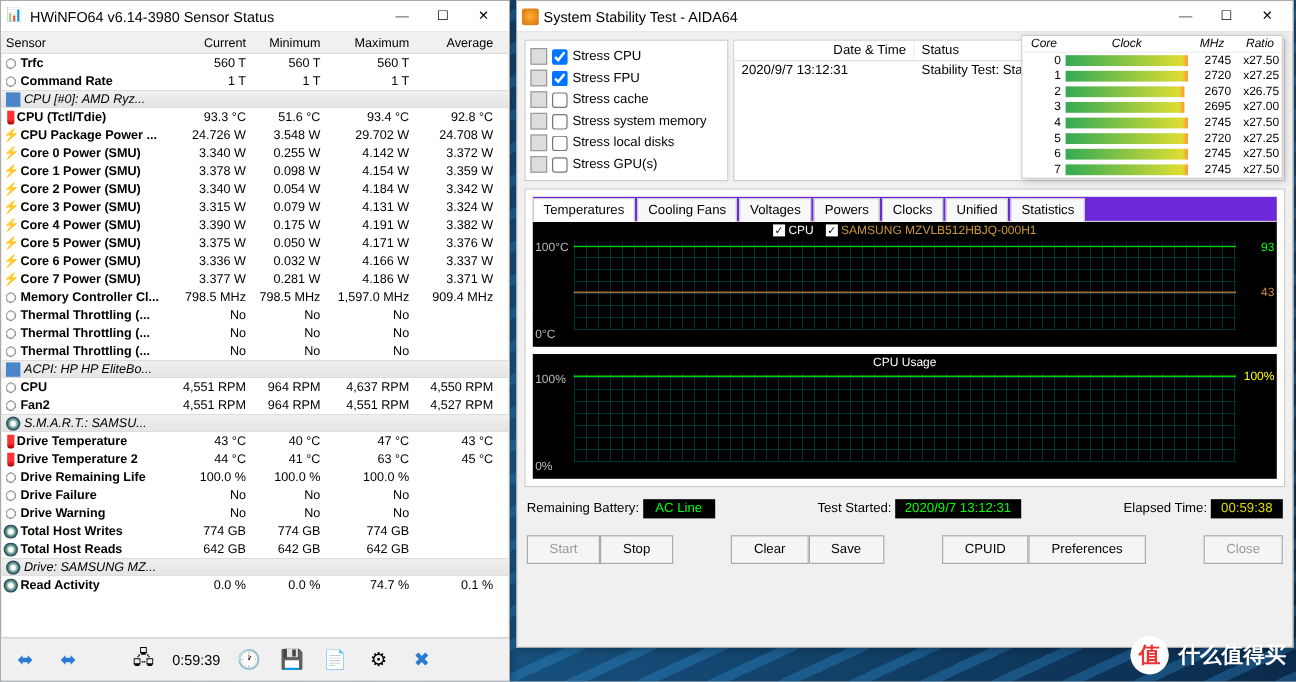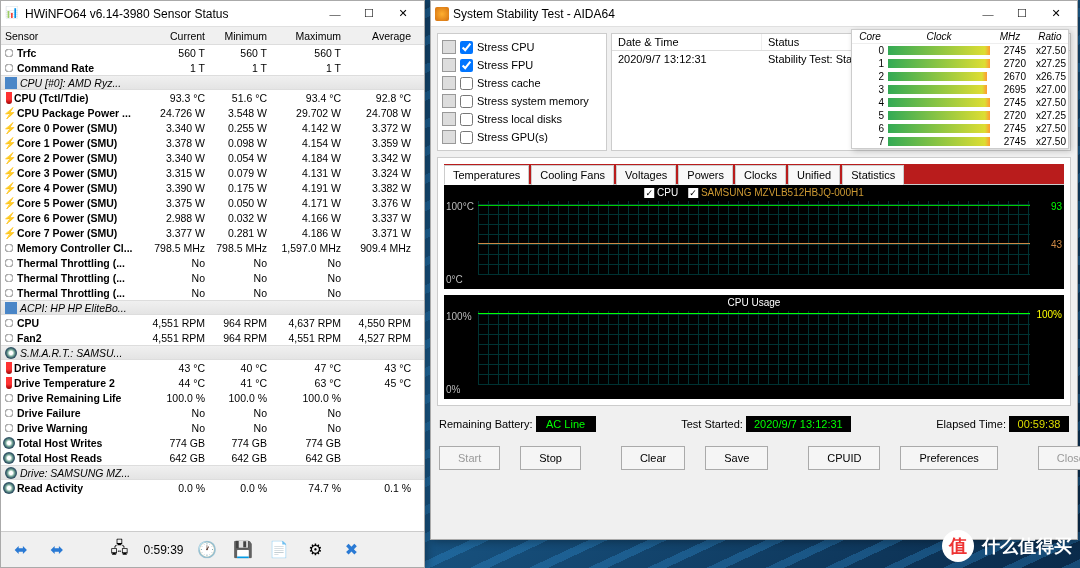--- a/index.html
+++ b/index.html
@@ -39,36 +39,36 @@
 .aida .titlebar { background: #fff; }
 .aida .orange-icon { width: 14px; height: 14px; background: radial-gradient(circle, #ffb030, #d47010); border-radius: 2px; }
 .body { flex: 1; display: flex; flex-direction: column; padding: 6px; gap: 6px; position: relative; }
 .top-row { display: flex; gap: 4px; height: 118px; }
 .stress-panel { background: #fff; border: 1px solid #ccc; width: 170px; padding: 4px; }
 .stress-panel label { display: flex; align-items: center; gap: 4px; font-size: 11px; height: 18px; cursor: pointer; }
 .stress-panel .cico { width: 14px; height: 14px; background: #ddd; border: 1px solid #999; }
 .status-table { flex: 1; background: #fff; border: 1px solid #ccc; }
 .status-table .sth { display: flex; background: #fff; border-bottom: 1px solid #ddd; font-size: 11px; }
 .status-table .sth > div { padding: 2px 6px; }
-.status-table .sth > div:first-child { width: 150px; border-right: 1px solid #eee; }
+.status-table .sth > div:first-child { width: 150px; border-right: 1px solid #eee; text-align: right; }
 .status-table .str { display: flex; font-size: 11px; }
 .status-table .str > div { padding: 2px 6px; }
 .status-table .str > div:first-child { width: 150px; }
 
 .cpu-overlay { position: absolute; right: 8px; top: 2px; width: 218px; background: #fff; border: 1px solid #ccc; z-index: 5; font-size: 10px; box-shadow: 2px 2px 6px rgba(0,0,0,0.2); }
 .cpu-overlay .ohdr { padding: 3px 6px; color: #777; font-size: 11px; }
 .cpu-overlay .ocols { display: grid; grid-template-columns: 36px 102px 40px 40px; background: #fff; border-bottom: 1px solid #eee; font-style: italic; }
 .cpu-overlay .ocols > div { padding: 1px 4px; text-align: center; }
 .cpu-overlay .orow { display: grid; grid-template-columns: 36px 102px 40px 40px; align-items: center; height: 13px; }
 .cpu-overlay .orow > div:first-child { text-align: right; padding-right: 4px; }
 .cpu-overlay .orow > div:nth-child(3), .cpu-overlay .orow > div:nth-child(4) { text-align: right; padding-right: 4px; }
 .cpu-overlay .bar { height: 9px; background: linear-gradient(90deg, #3a5 0%, #dd3 95%, #f93 100%); }
 .cpu-overlay .bar.partial { width: 97%; }
 
-.tabs { display: flex; gap: 2px; background: #b91c1c; border-bottom: 1px solid #ccc; }
+.tabs { display: flex; gap: 2px; background: #6d28d9; border-bottom: 1px solid #ccc; }
 .tabs .tab { padding: 3px 8px; font-size: 11px; background: #f8f8f8; border: 1px solid #ccc; border-bottom: none; cursor: pointer; position: relative; top: 1px; }
 .tabs .tab.active { background: #fff; border-bottom: 1px solid #fff; }
 
 .graph-panel { background: #fff; border: 1px solid #ccc; padding: 6px; }
 .graph { background: #000; position: relative; font-size: 10px; color: #0c0; }
 .graph.temp { height: 104px; }
 .graph.usage { height: 104px; margin-top: 6px; }
 .graph .legend { position: absolute; top: 2px; left: 50%; transform: translateX(-50%); display: flex; gap: 10px; color: #fff; }
 .graph .legend .chk { width: 10px; height: 10px; background: #fff; display: inline-block; color: #000; font-size: 9px; line-height: 10px; text-align: center; }
 .graph .legend .ssd { color: #c93; }
@@ -80,21 +80,21 @@
   repeating-linear-gradient(90deg, #033 0px, #033 1px, transparent 1px, transparent 10px); }
 .graph .line1 { position: absolute; left: 34px; right: 34px; top: 20px; height: 1px; background: #0c0; }
 .graph .line2 { position: absolute; left: 34px; right: 34px; top: 58px; height: 1px; background: #cc8844; }
 .graph .usage-line { position: absolute; left: 34px; right: 34px; top: 18px; height: 1px; background: #0f0; }
 .graph .usage-title { position: absolute; top: 2px; left: 50%; transform: translateX(-50%); color: #fff; }
 
 .info-row { display: flex; justify-content: space-between; align-items: center; font-size: 11px; padding: 4px 2px; }
 .info-row .val { background: #000; color: #0f0; padding: 2px 8px; min-width: 60px; text-align: center; display: inline-block; }
 .info-row .val.yellow { color: #dd0; }
 
-.btn-row { display: flex; gap: 20px; padding: 4px 2px; align-items: center; }
+.btn-row { display: flex; gap: 0; padding: 4px 2px; align-items: center; }
 .btn-row button { height: 24px; padding: 0 18px; font-size: 11px; border: 1px solid #aaa; background: #f5f5f5; cursor: pointer; }
 .btn-row button:disabled { color: #999; }
 .btn-row .spacer { flex: 1; }
 
 .watermark { position: absolute; right: 8px; bottom: 6px; display: flex; align-items: center; gap: 8px; color: #fff; font-size: 18px; font-weight: bold; z-index: 20; }
 .watermark .circ { width: 32px; height: 32px; border-radius: 50%; background: #fff; display: flex; align-items: center; justify-content: center; color: #e33; font-size: 18px; }
 </style>
 </head>
 <body>
 <div class="bg-stripes"></div>
@@ -216,21 +216,21 @@
         <div class="v">3.375 W</div>
         <div class="v">0.050 W</div>
         <div class="v">4.171 W</div>
         <div class="v">3.376 W</div>
       </div>
       <div class="row">
         <div class="lbl">
           <span class="ico ico-bolt">⚡</span>
           <span>Core 6 Power (SMU)</span>
         </div>
-        <div class="v">2.988 W</div>
+        <div class="v">3.336 W</div>
         <div class="v">0.032 W</div>
         <div class="v">4.166 W</div>
         <div class="v">3.337 W</div>
       </div>
       <div class="row">
         <div class="lbl">
           <span class="ico ico-bolt">⚡</span>
           <span>Core 7 Power (SMU)</span>
         </div>
         <div class="v">3.377 W</div>

